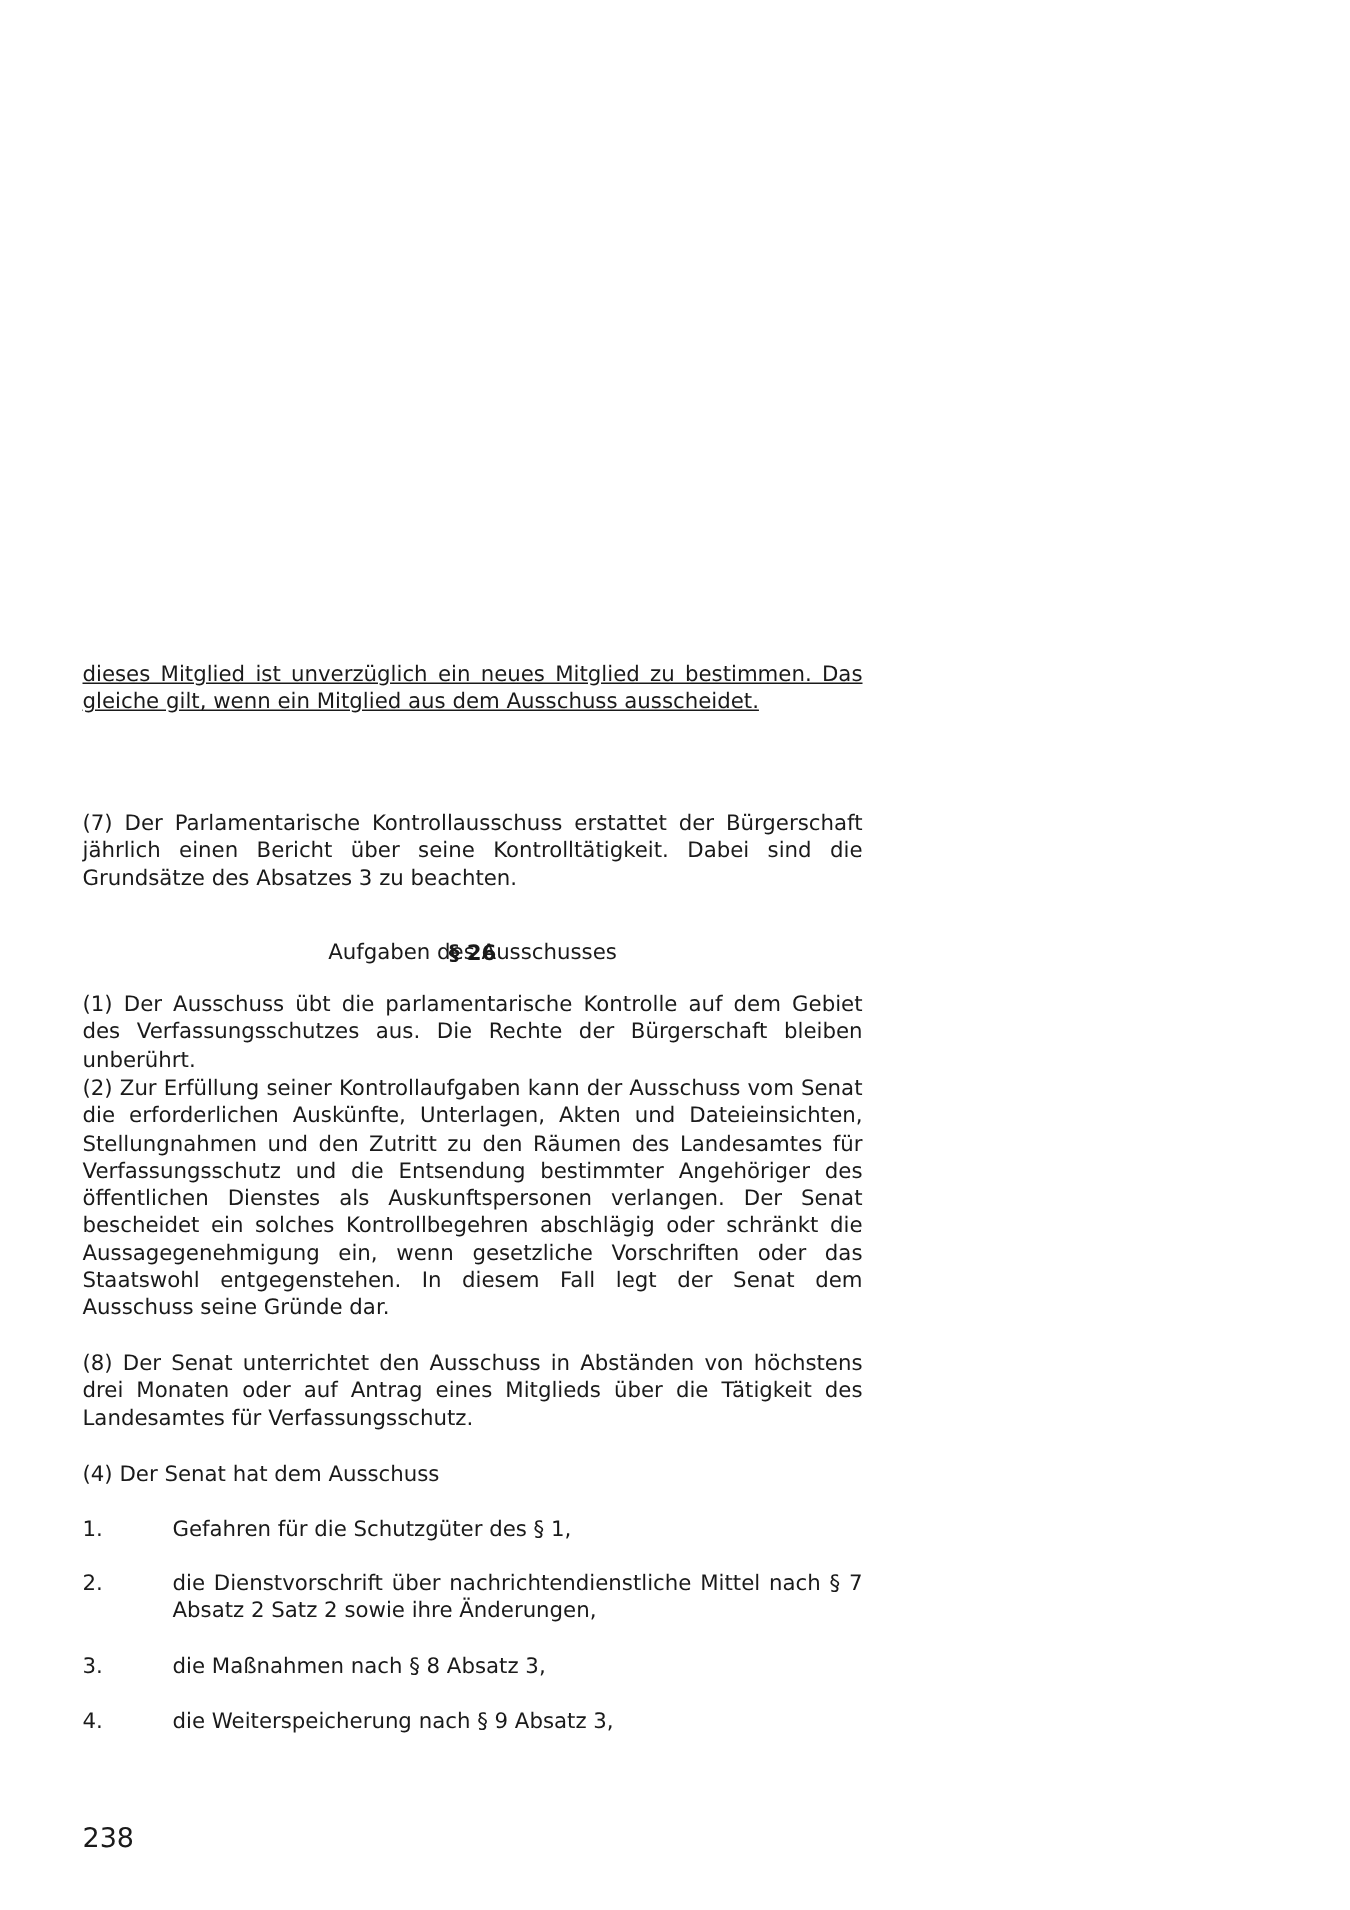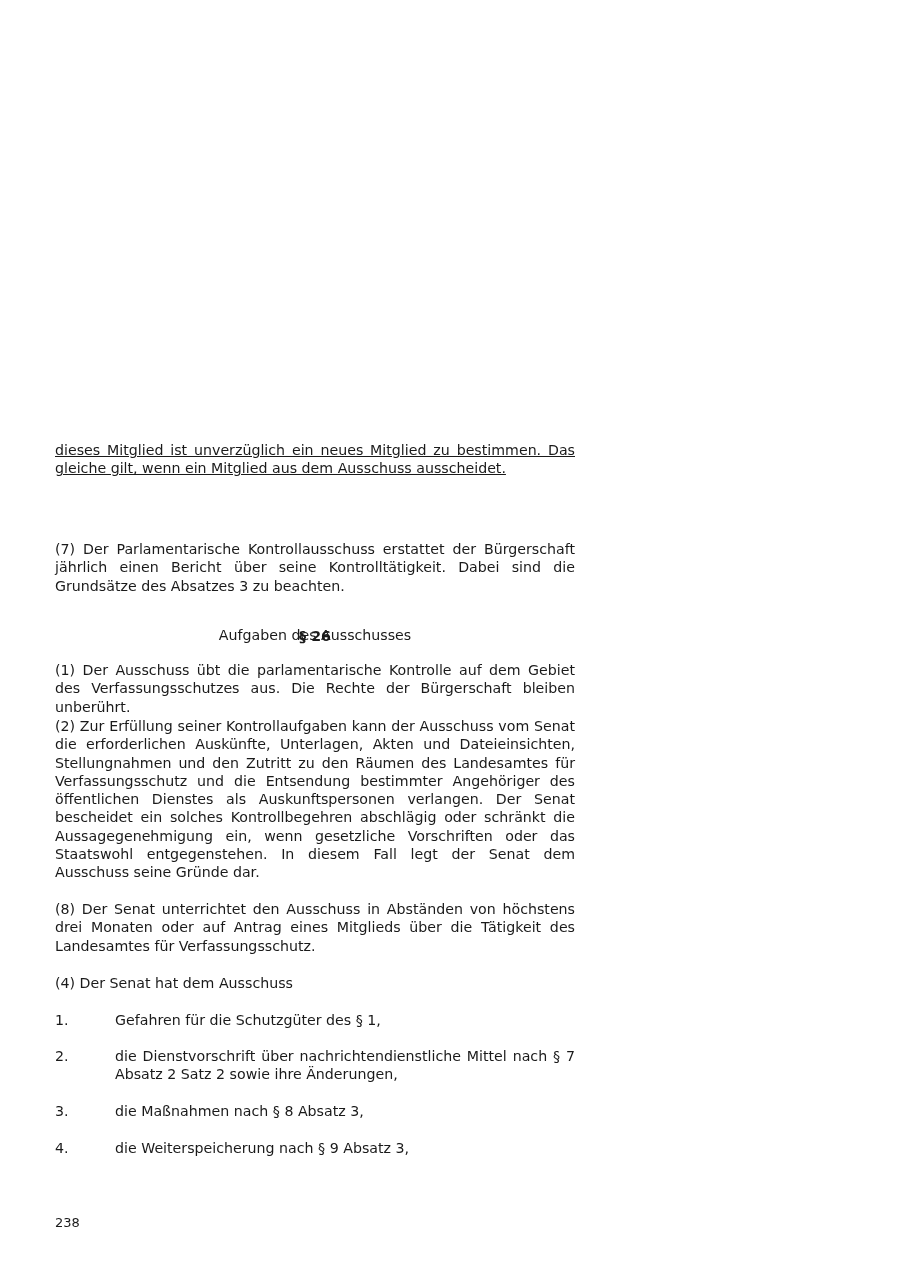--- a/index.html
+++ b/index.html
@@ -4,21 +4,21 @@
 <style>
   html, body { margin: 0; padding: 0; background: #ffffff; }
   body { width: 900px; height: 1273px; position: relative; overflow: hidden;
          font-family: "DejaVu Sans", sans-serif; color: #1a1a1a; }
   .col { position: absolute; left: 55px; width: 520px; font-size: 14.2px; line-height: 18.3px; }
   .p { text-align: justify; margin: 0; }
   .heading { position: absolute; left: 55px; width: 520px; text-align: center; font-size: 14.2px; line-height: 20px; }
   .item { position: absolute; left: 55px; width: 520px; font-size: 14.2px; line-height: 18.3px; display: flex; }
   .item .num { width: 22px; flex: none; }
   .item .txt { flex: 1; text-align: justify; margin-left: 38px; }
-  .pagenum { position: absolute; left: 55px; top: 1215px; font-size: 13px; }
+  .pagenum { position: absolute; left: 55px; top: 1215px; font-size: 18px; }
 </style>
 </head>
 <body>
 
 <div>
 
   <p class="col p" style="top:441px;text-decoration:underline;">dieses Mitglied ist unverzüglich ein neues Mitglied zu bestimmen. Das gleiche gilt, wenn ein Mitglied aus dem Ausschuss ausscheidet.</p>
 
   <p class="col p" style="top:496px;margin-top:44px;">(7) Der Parlamentarische Kontrollausschuss erstattet der Bürgerschaft jährlich einen Bericht über seine Kontrolltätigkeit. Dabei sind die Grundsätze des Absatzes 3 zu beachten.</p>
 

